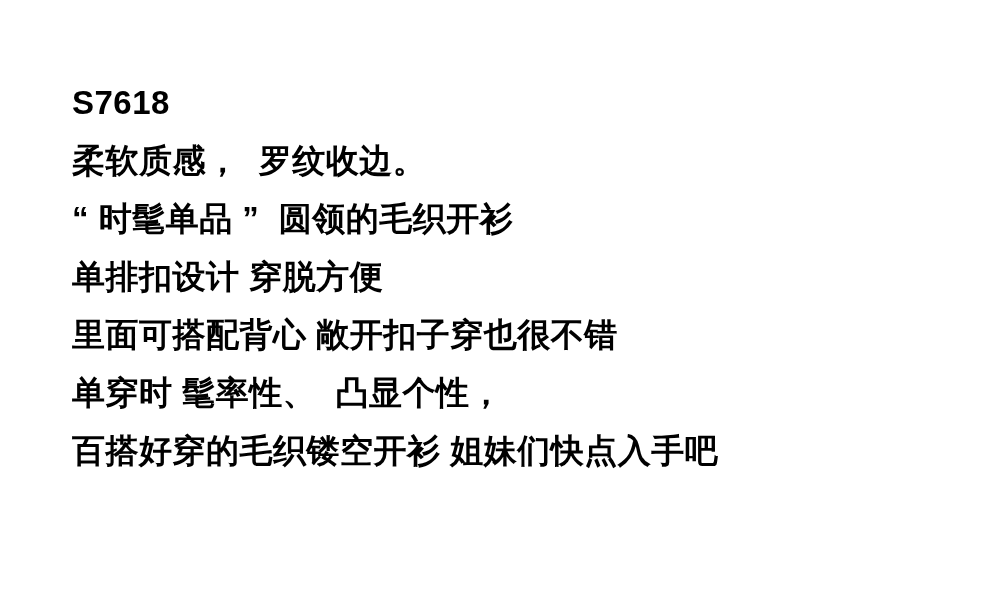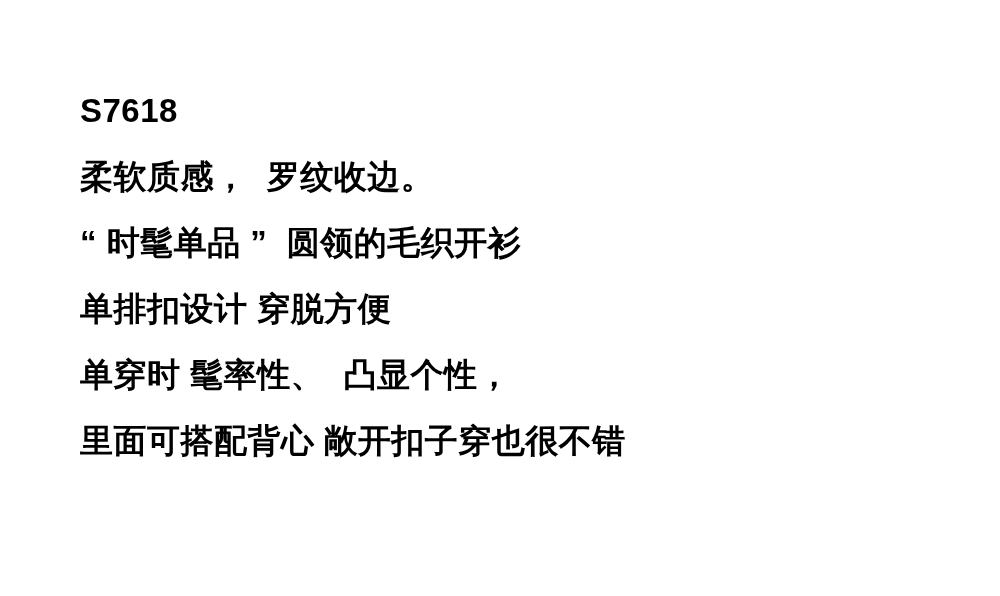--- a/index.html
+++ b/index.html
@@ -20,30 +20,31 @@
     left: 64px;
     top: 70px;
     width: 900px;
     color: #000000;
     font-size: 33px;
     font-weight: 600;
     line-height: 50px;
     letter-spacing: 0.5px;
   }
   .line {
-    margin: 16px;
+    margin: 8px;
     padding: 0;
     white-space: pre-wrap;
   }
 </style>
 </head>
 <body>
 
 <div class="page">
   <div class="text-block">
     <p class="line">S7618</p>
     <p class="line">柔软质感，  罗纹收边。</p>
     <p class="line">“ 时髦单品 ”  圆领的毛织开衫</p>
     <p class="line">单排扣设计 穿脱方便</p>
+    <p class="line">里面可搭配背心 敞开扣子穿也很不错</p>
     <p class="line">单穿时 髦率性、  凸显个性，</p>
-    <p class="line">里面可搭配背心 敞开扣子穿也很不错</p>
+    <p class="line">百搭好穿的毛织镂空开衫 姐妹们快点入手吧</p>
   </div>
 </div>
 
 </body></html>

